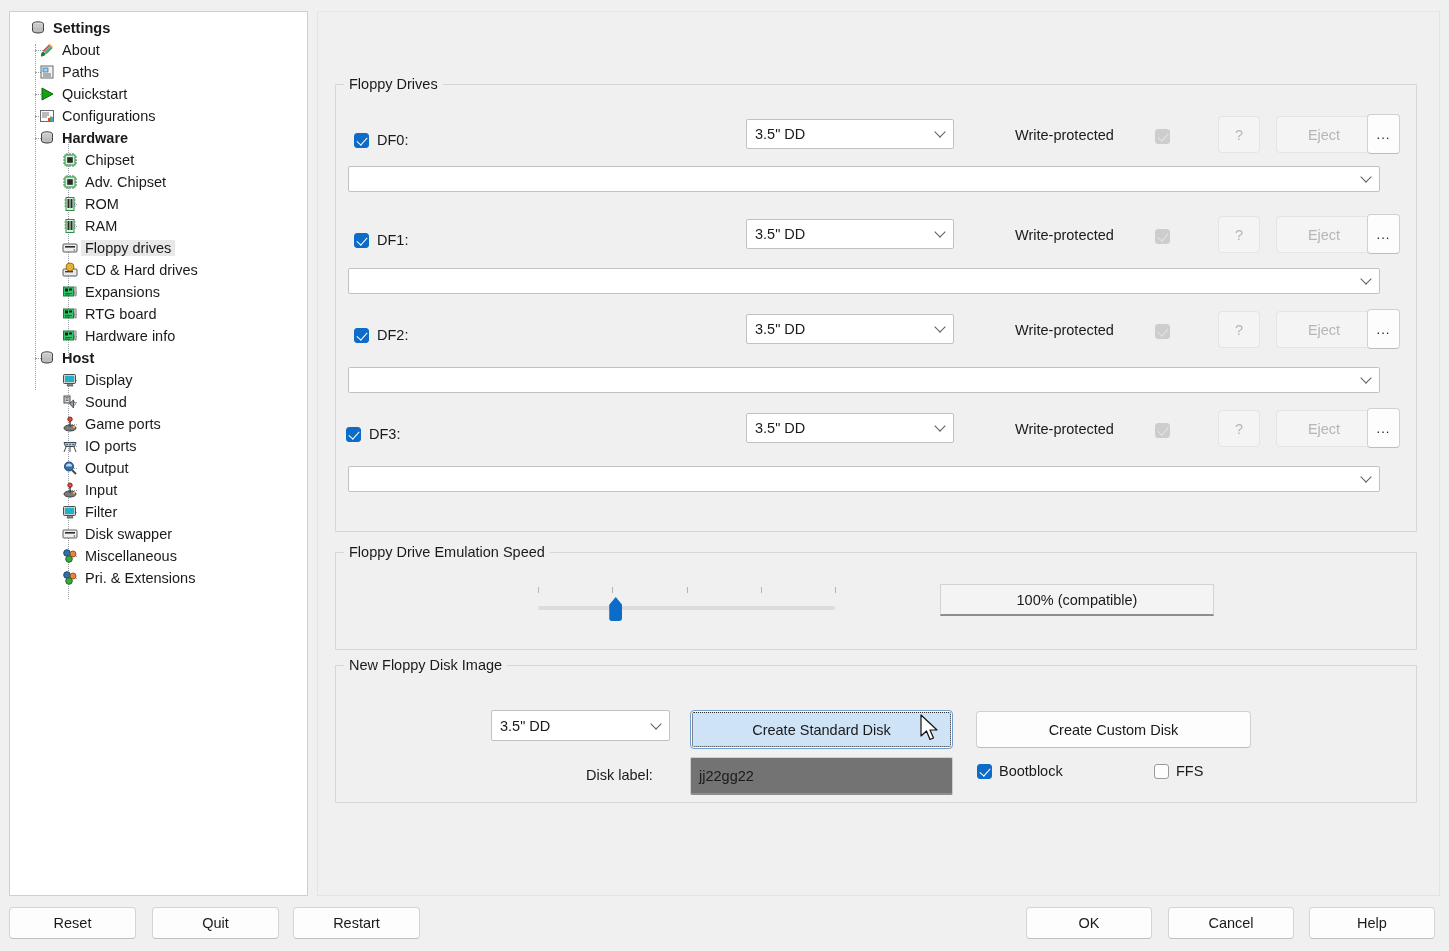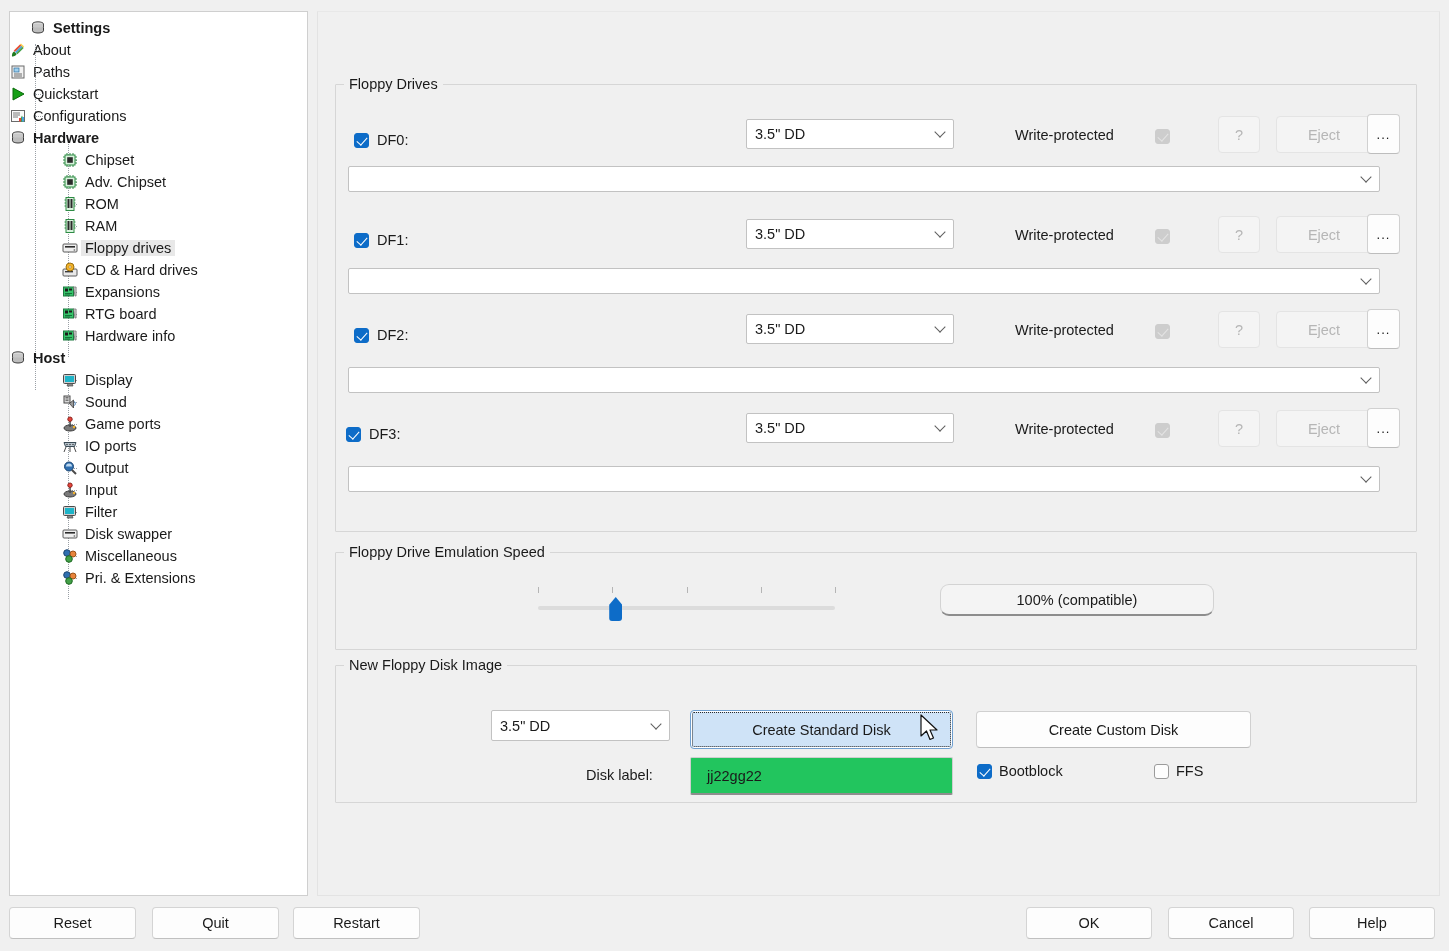--- a/index.html
+++ b/index.html
@@ -32,21 +32,21 @@
     height: 22px;
     display: flex;
     align-items: center;
     font-size: 14.5px;
     color: #1a1a1a;
     white-space: nowrap;
     cursor: default;
   }
   .tnode .lbl { line-height: 1; }
   .tnode.lvl0 { padding-left: 20px; }
-  .tnode.lvl1 { }
+  .tnode.lvl1 { padding-left: 29px; }
   .tnode.lvl2 { padding-left: 52px; }
   .tnode.bold .lbl { font-weight: bold; }
   .tnode.sel .lbl { background: #e8e8e8; padding: 1px 4px; margin-left: -4px; }
 
   .ico {
     width: 17px; height: 16px;
     margin-right: 6px;
     flex: 0 0 17px;
     position: relative;
     display: inline-block;
@@ -205,36 +205,36 @@
     width: 13px; height: 24px;
     background: #0d6cc8;
     border-radius: 2px 2px 3px 3px;
     clip-path: polygon(0% 32%, 50% 0%, 100% 32%, 100% 100%, 0% 100%);
   }
   .speed-readout {
     position: absolute;
     background: #f4f4f4;
     border: 1px solid #d3d3d3;
     border-bottom: 2px solid #8d8d8d;
-    border-radius: 9px;
+    border-radius: 0;
     font-size: 14.5px;
     color: #1a1a1a;
     display: flex; align-items: center; justify-content: center;
   }
 
   .field {
     position: absolute;
-    background: #22c55e;
+    background: #737373;
     border: 1px solid #cfcfcf;
     border-bottom: 2px solid #8d8d8d;
     border-radius: 2px;
     font-size: 14.5px;
     color: #1a1a1a;
     display: flex; align-items: center;
-    padding: 0 16px;
+    padding: 0 8px;
   }
 
   .static {
     position: absolute;
     font-size: 14.5px;
     color: #1a1a1a;
     white-space: nowrap;
   }
 
   .chkrow { position: absolute; display: flex; align-items: center; }

